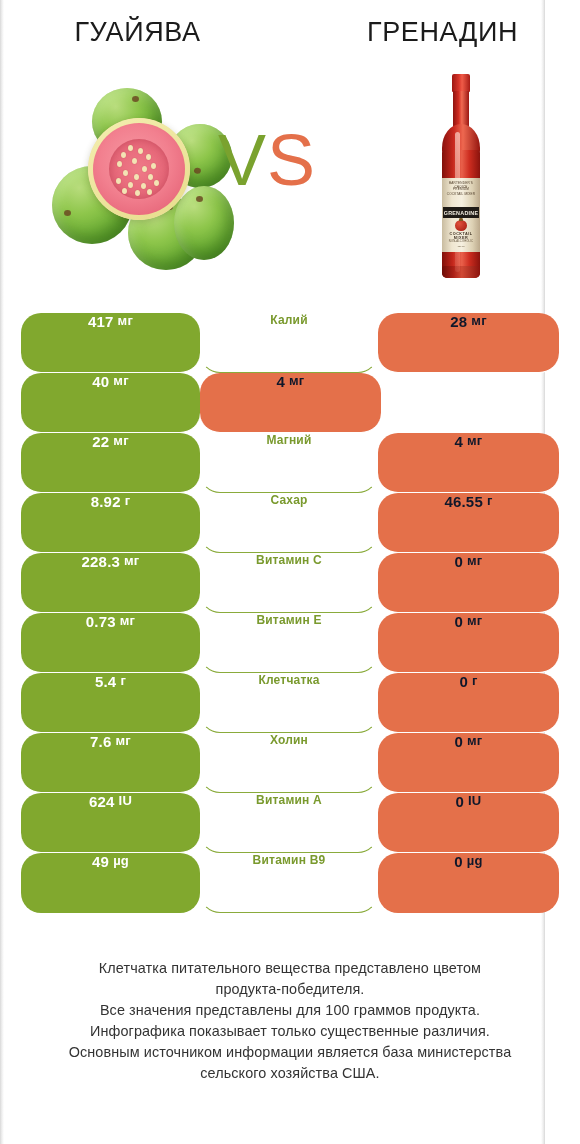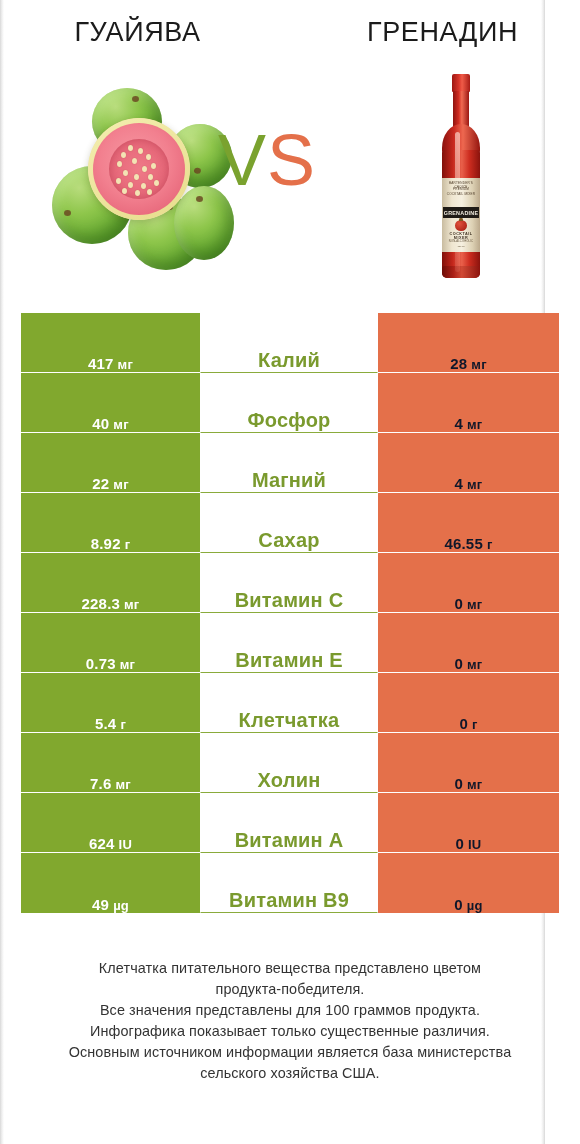--- a/index.html
+++ b/index.html
@@ -271,23 +271,24 @@
     width: 538px;
   }
   .row {
     position: relative;
     display: flex;
     height: 60px;
     margin-bottom: 0;
   }
   .cell {
     display: flex;
-    align-items: flex-end;
+    align-items: flex-start;
     justify-content: center;
     white-space: nowrap;
+    border-radius: 20px;
   }
   .cell-left {
     width: 179px;
     background: #81a82e;
     color: #ffffff;
     border-bottom: 1px solid #ffffff;
   }
   .cell-mid {
     width: 178px;
     background: #ffffff;
@@ -311,21 +312,21 @@
     font-weight: 700;
     letter-spacing: 0.2px;
   }
   .val-unit {
     font-size: 13px;
     font-weight: 700;
     margin-left: 4px;
     letter-spacing: 0.2px;
   }
   .lbl {
-    font-size: 20px;
+    font-size: 12px;
     font-weight: 700;
     letter-spacing: 0.2px;
   }
 
   
   .footer {
     position: absolute;
     left: 0; top: 958px;
     width: 580px;
     text-align: center;
@@ -425,23 +426,20 @@
         <span class="val-num">28</span>
         <span class="val-unit">мг</span>
       </div>
     </div>
 
     <div class="row">
       <div class="cell cell-left">
         <span class="val-num">40</span>
         <span class="val-unit">мг</span>
       </div>
-      <div class="cell cell-mid">
-        <span class="lbl">Фосфор</span>
-      </div>
       <div class="cell cell-right">
         <span class="val-num">4</span>
         <span class="val-unit">мг</span>
       </div>
     </div>
 
     <div class="row">
       <div class="cell cell-left">
         <span class="val-num">22</span>
         <span class="val-unit">мг</span>

